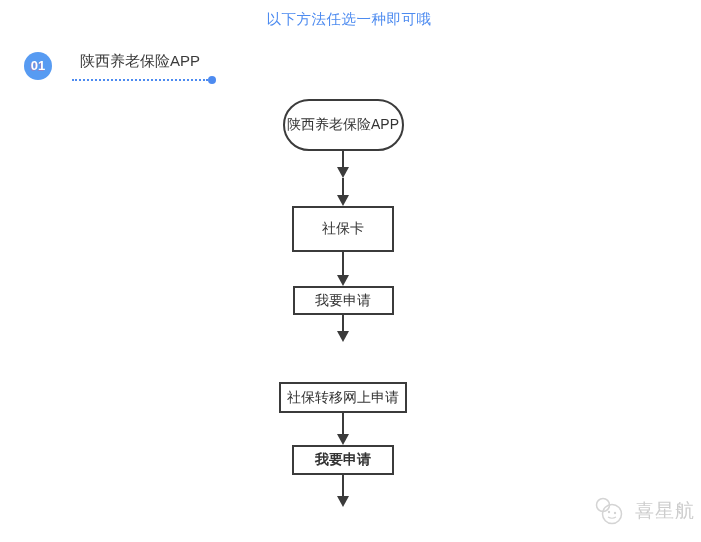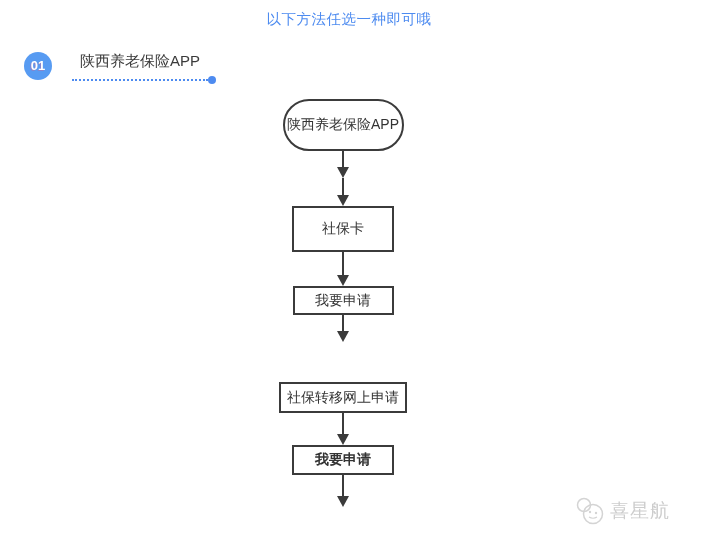--- a/index.html
+++ b/index.html
@@ -120,25 +120,25 @@
   .a1 { height: 27px; }
   .a2 { height: 28px; }
   .a3 { height: 34px; }
   .a4 { height: 27px; }
   .a5 { height: 32px; }
   .a6 { height: 32px; }
 
   
   .watermark {
     position: absolute;
-    left: 575px;
+    left: 594px;
     top: 497px;
     display: flex;
     align-items: center;
-    gap: 5px;
+    gap: 11px;
     color: #cdcdcd;
     font-size: 19px;
     letter-spacing: 1px;
   }
   .watermark svg { display: block; }
 </style>
 </head>
 <body>
 
 <div class="header-note">以下方法任选一种即可哦</div>

